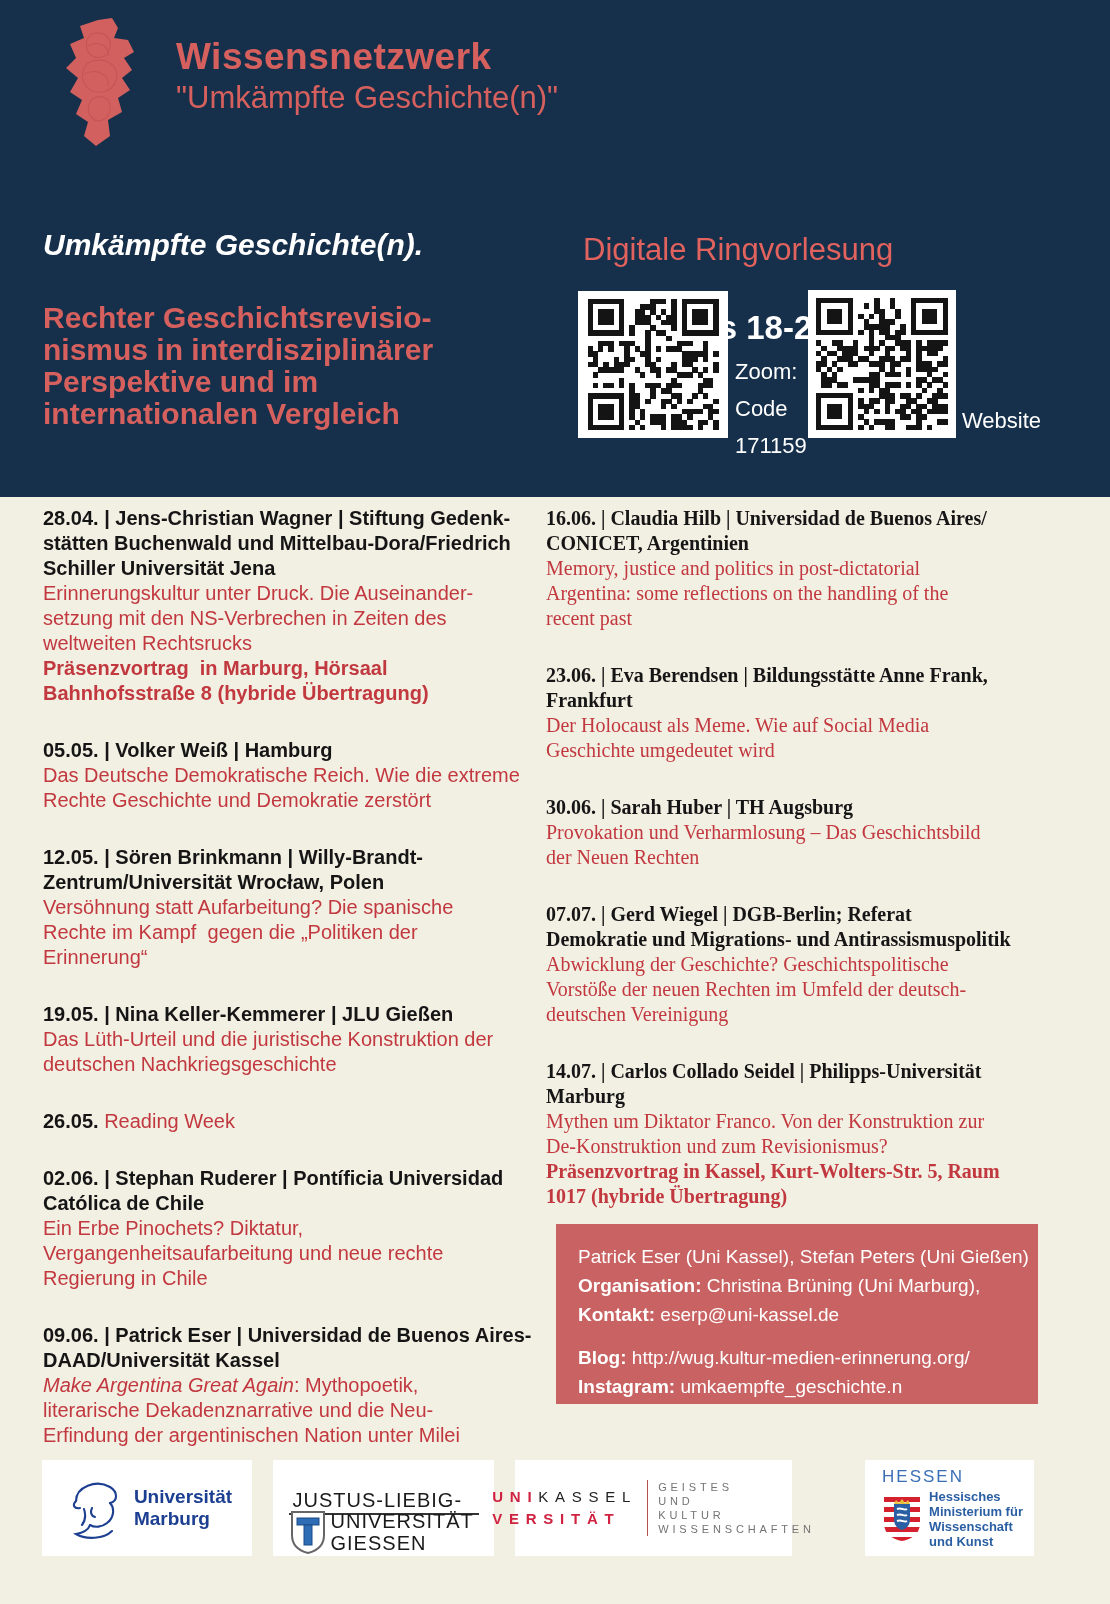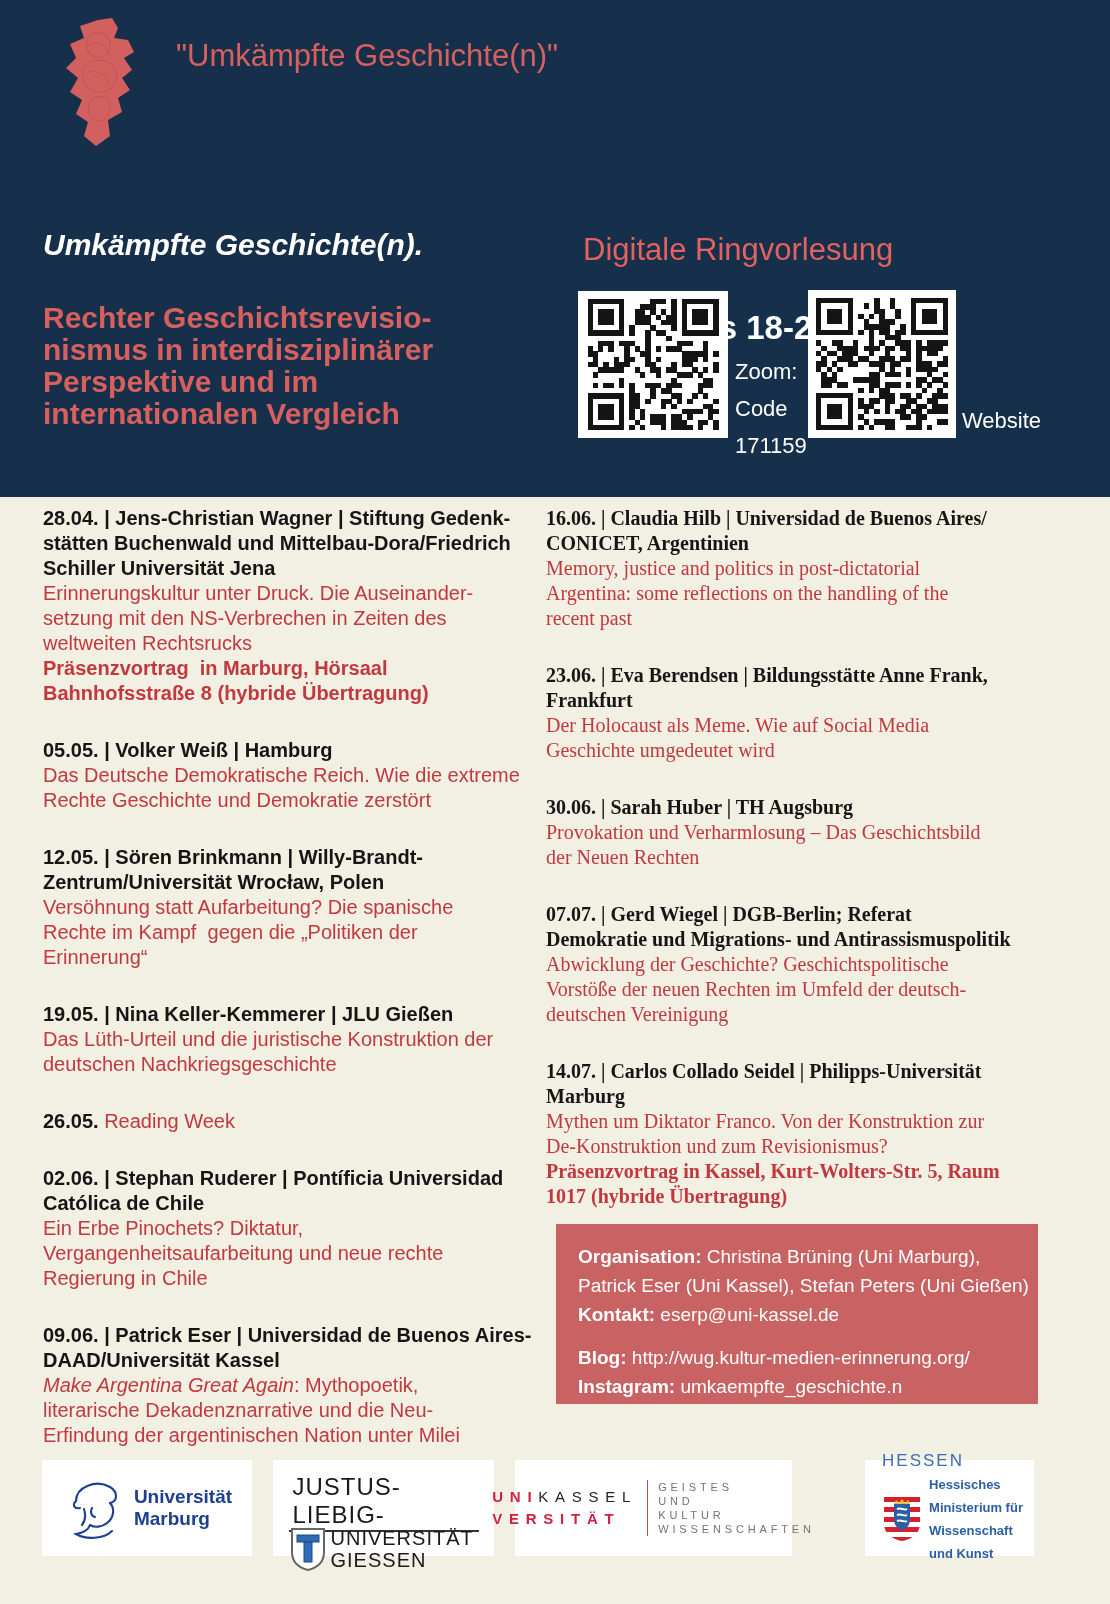--- a/index.html
+++ b/index.html
@@ -58,55 +58,56 @@
   .org-spacer{height:14px;}
   
   .logo-box{position:absolute;top:1460px;height:96px;background:#fff;display:flex;align-items:center;justify-content:center;}
   .lb1{left:42px;width:210px;}
   .lb2{left:273px;width:221px;}
   .lb3{left:515px;width:277px;}
   .lb4{left:865px;width:169px;}
   .marburg{display:flex;align-items:center;gap:8px;}
   .marburg-text{color:#1d3f91;font-weight:700;font-size:19px;line-height:22px;}
   .jlu{color:#1a1a1a;width:190px;}
-  .jlu-top{font-size:24px;letter-spacing:1px;text-align:left;padding-left:4px;margin-top:28px;}
+  .jlu-top{font-size:20px;letter-spacing:1px;text-align:left;padding-left:4px;margin-top:28px;}
   .jlu-rule{border-top:2px solid #333;margin:1px 0 0 0;}
   .jlu-row{display:flex;align-items:center;gap:4px;margin-top:-6px;}
   .jlu-mid{font-size:20px;letter-spacing:1px;line-height:22px;}
   .kassel{display:flex;align-items:center;gap:10px;}
   .k-left{text-align:left;}
   .k-line{font-size:15px;font-weight:700;letter-spacing:.45em;line-height:22px;white-space:nowrap;}
   .k-red{color:#cf2341;}
   .k-blk{color:#222;font-weight:400;}
   .k-bar{width:1px;align-self:stretch;background:#b3524f;}
   .k-right{font-size:11px;color:#737373;letter-spacing:.35em;line-height:14px;white-space:nowrap;}
   .hessen{display:flex;flex-direction:column;align-items:flex-start;padding-left:6px;}
   .h-mark{color:#3a6fb5;font-size:17px;letter-spacing:2px;font-weight:400;margin-bottom:2px;}
   .h-row{display:flex;align-items:center;gap:7px;}
-  .h-text{color:#2b5fa3;font-weight:700;font-size:13px;line-height:23px;white-space:pre-line;}
+  .h-text{color:#2b5fa3;font-weight:700;font-size:13px;line-height:15px;white-space:pre-line;}
 </style>
 </head>
 <body>
 
 <div class="poster">
 
   <div class="hdr">
 
     <div class="brand">
       <svg width="112" height="136" viewBox="0 0 112 136" aria-hidden="true">
         <path fill="#d2605f" d="M46,4 L60,2 L66,12 L62,22 L76,24 L82,36 L72,42 L80,54 L70,62 L78,74 L66,82 L70,96 L56,104 L58,120 L44,130 L32,120 L36,106 L24,98 L30,84 L18,76 L26,62 L14,52 L24,42 L18,28 L32,22 L28,10 Z"></path>
         <g fill="none" stroke="#c05252" stroke-width="1.1" opacity="0.75">
           <path d="M40,18 C52,14 60,22 58,32 C56,42 44,44 38,38 C32,32 34,22 40,18 Z"></path>
           <path d="M38,46 C54,40 68,50 64,64 C60,78 42,80 34,70 C28,62 30,50 38,46 Z"></path>
           <path d="M42,82 C52,78 60,84 58,94 C56,104 46,108 40,102 C34,96 36,86 42,82 Z"></path>
           <path d="M36,30 C46,24 58,30 56,40"></path>
           <path d="M32,58 C44,52 58,58 56,70"></path>
         </g>
       </svg>
       <div class="brand-text">
+        <div class="brand-name">Wissensnetzwerk</div>
         <div class="brand-sub">"Umkämpfte Geschichte(n)"</div>
       </div>
     </div>
 
     <div class="title-block">
       <div class="title-white">Umkämpfte Geschichte(n).</div>
       <div class="title-red">Rechter Geschichtsrevisio-
 nismus in interdisziplinärer
 Perspektive und im
 internationalen Vergleich</div>
@@ -635,22 +636,22 @@
         <div class="e-head">14.07. | Carlos Collado Seidel | Philipps-Universität
 Marburg</div>
         <div class="e-desc">Mythen um Diktator Franco. Von der Konstruktion zur
 De-Konstruktion und zum Revisionismus?</div>
         <div class="e-venue">Präsenzvortrag in Kassel, Kurt-Wolters-Str. 5, Raum
 1017 (hybride Übertragung)</div>
       </article>
     </div>
 
   <div class="org-box" id="org-box">
+      <div class="org-line"><span>Patrick Eser (Uni Kassel), Stefan Peters (Uni Gießen)</span></div>
       <div class="org-line"><b>Organisation:</b><span> Christina Brüning (Uni Marburg),</span></div>
-      <div class="org-line"><span>Patrick Eser (Uni Kassel), Stefan Peters (Uni Gießen)</span></div>
       <div class="org-line"><b>Kontakt:</b><span> eserp@uni-kassel.de</span></div>
       <div class="org-spacer"></div>
       <div class="org-line"><b>Blog:</b><span> http://wug.kultur-medien-erinnerung.org/</span></div>
       <div class="org-line"><b>Instagram:</b><span> umkaempfte_geschichte.n</span></div>
     </div>
 
   <div class="logo-box lb1">
     <div class="marburg">
       <svg width="64" height="66" viewBox="0 0 64 66" aria-hidden="true">
         <g fill="none" stroke="#1d3f91" stroke-width="2.1" stroke-linecap="round">

